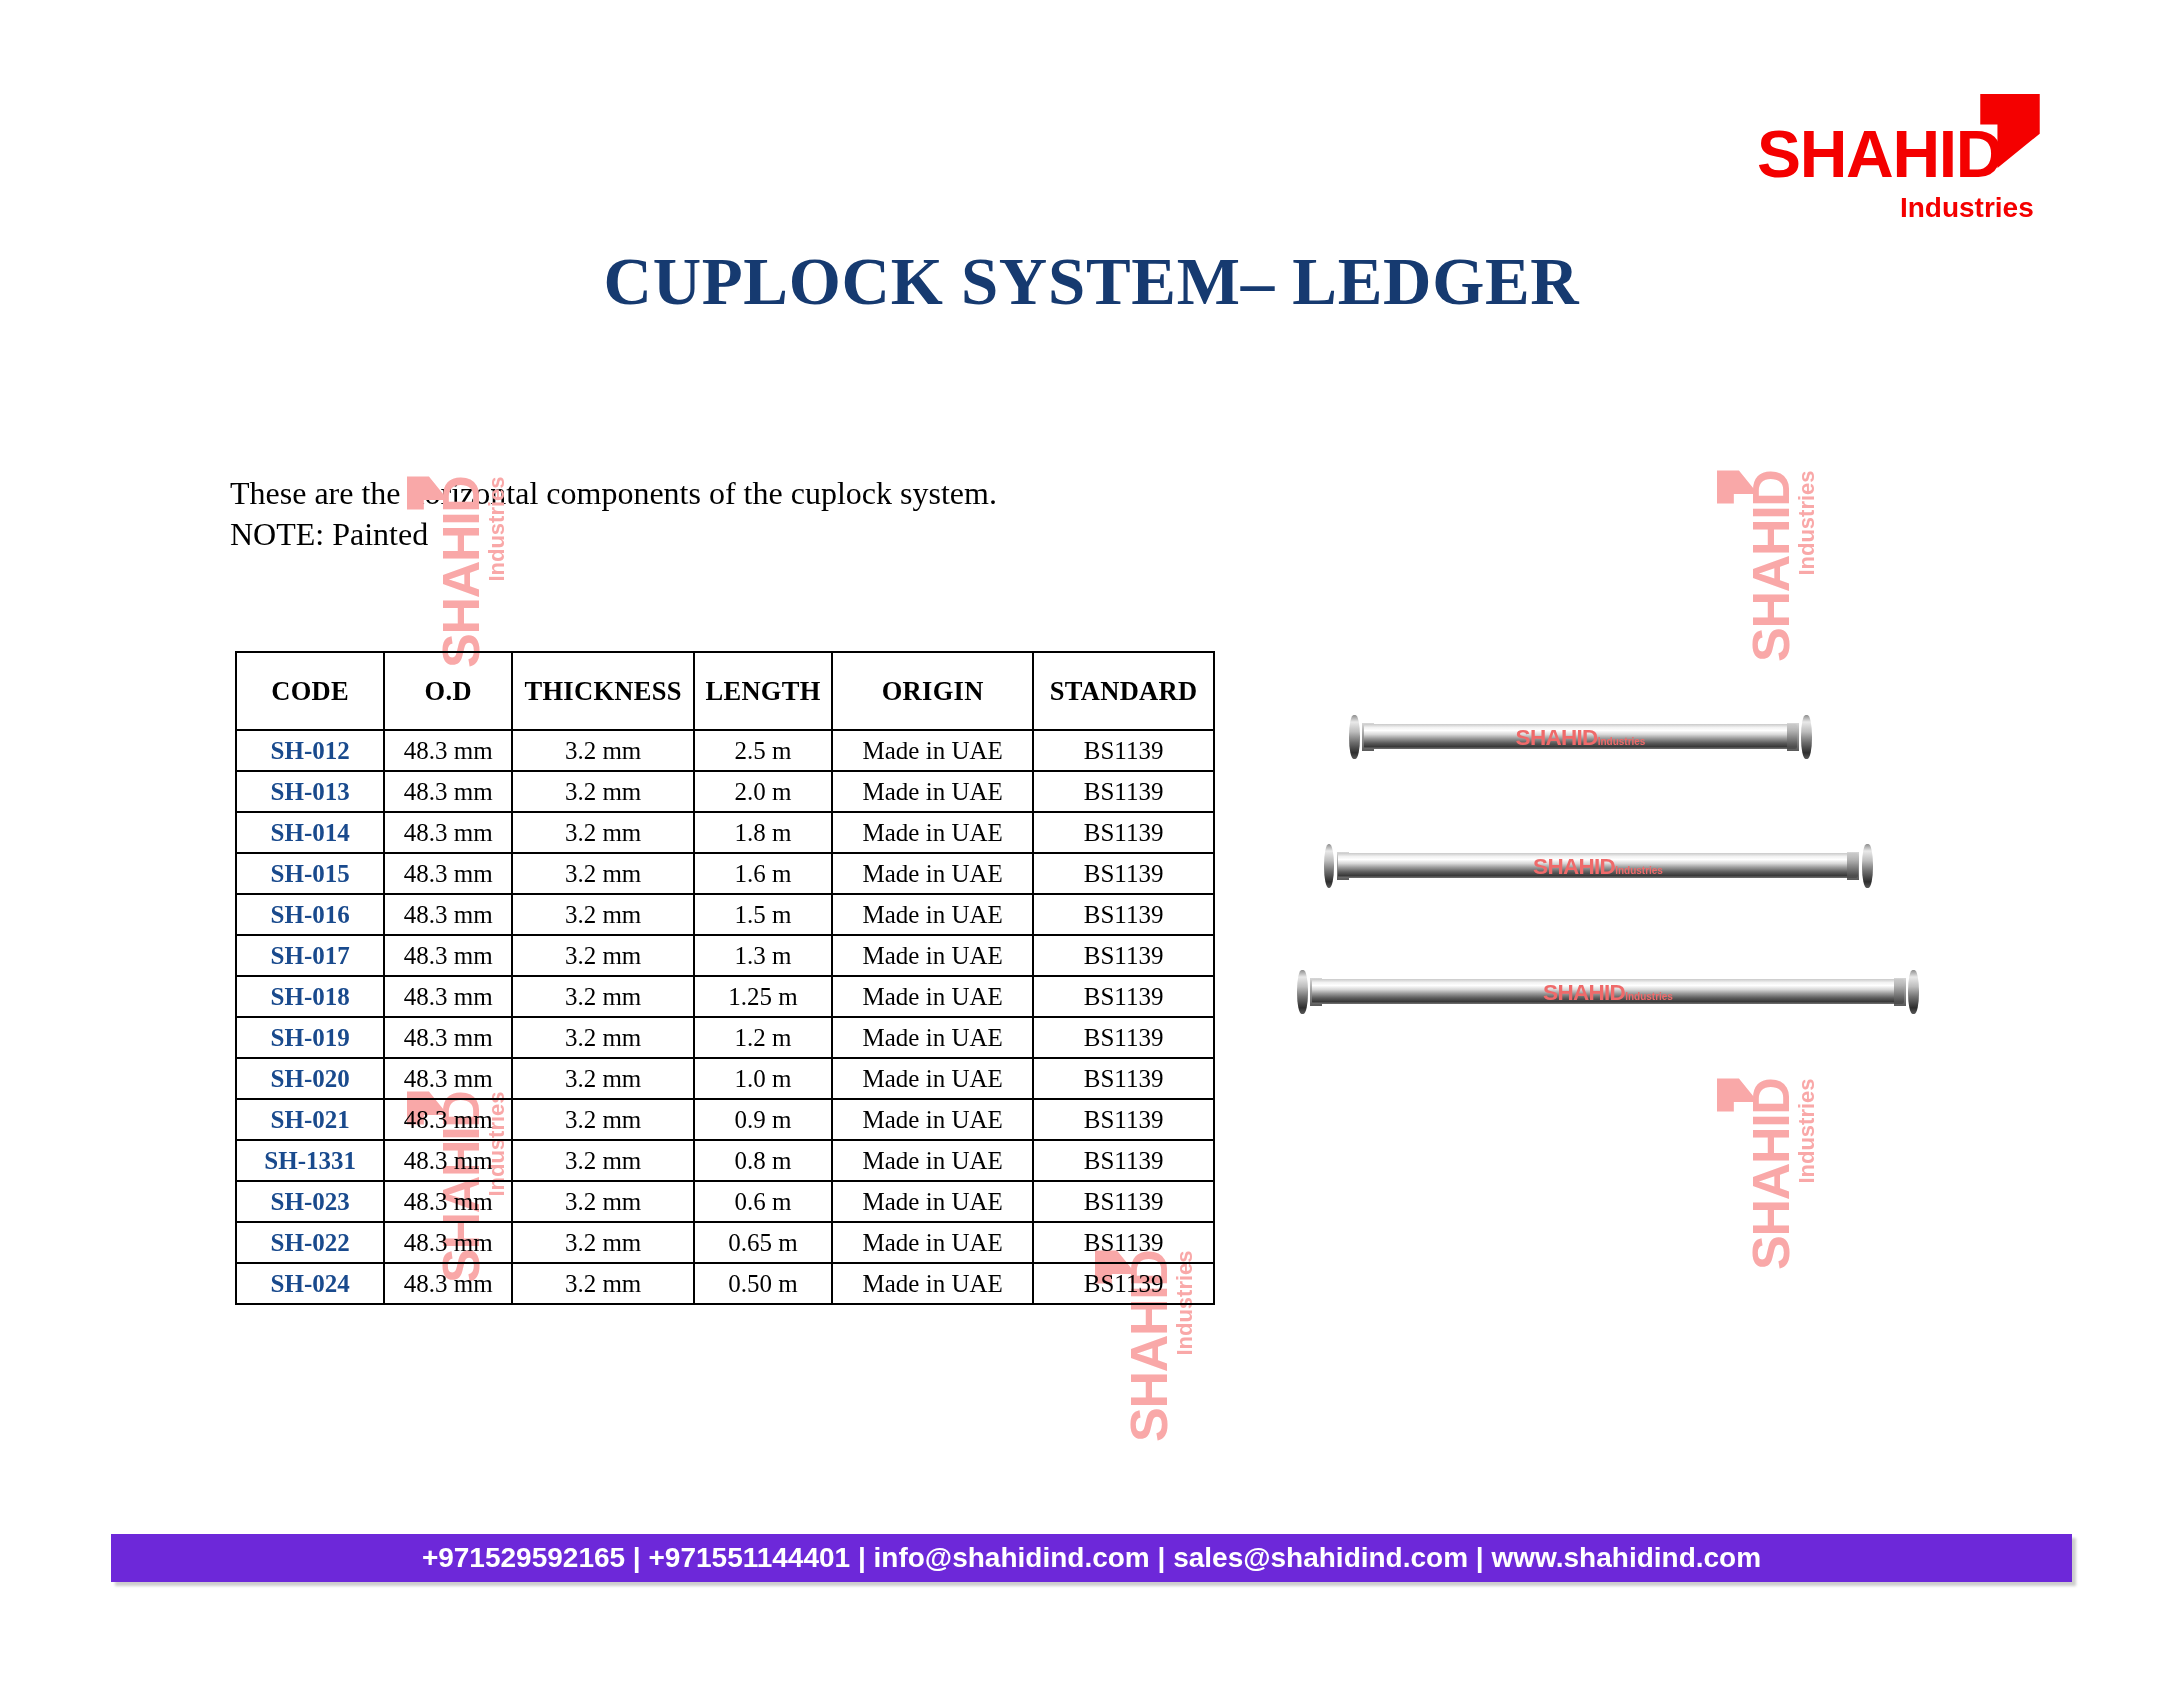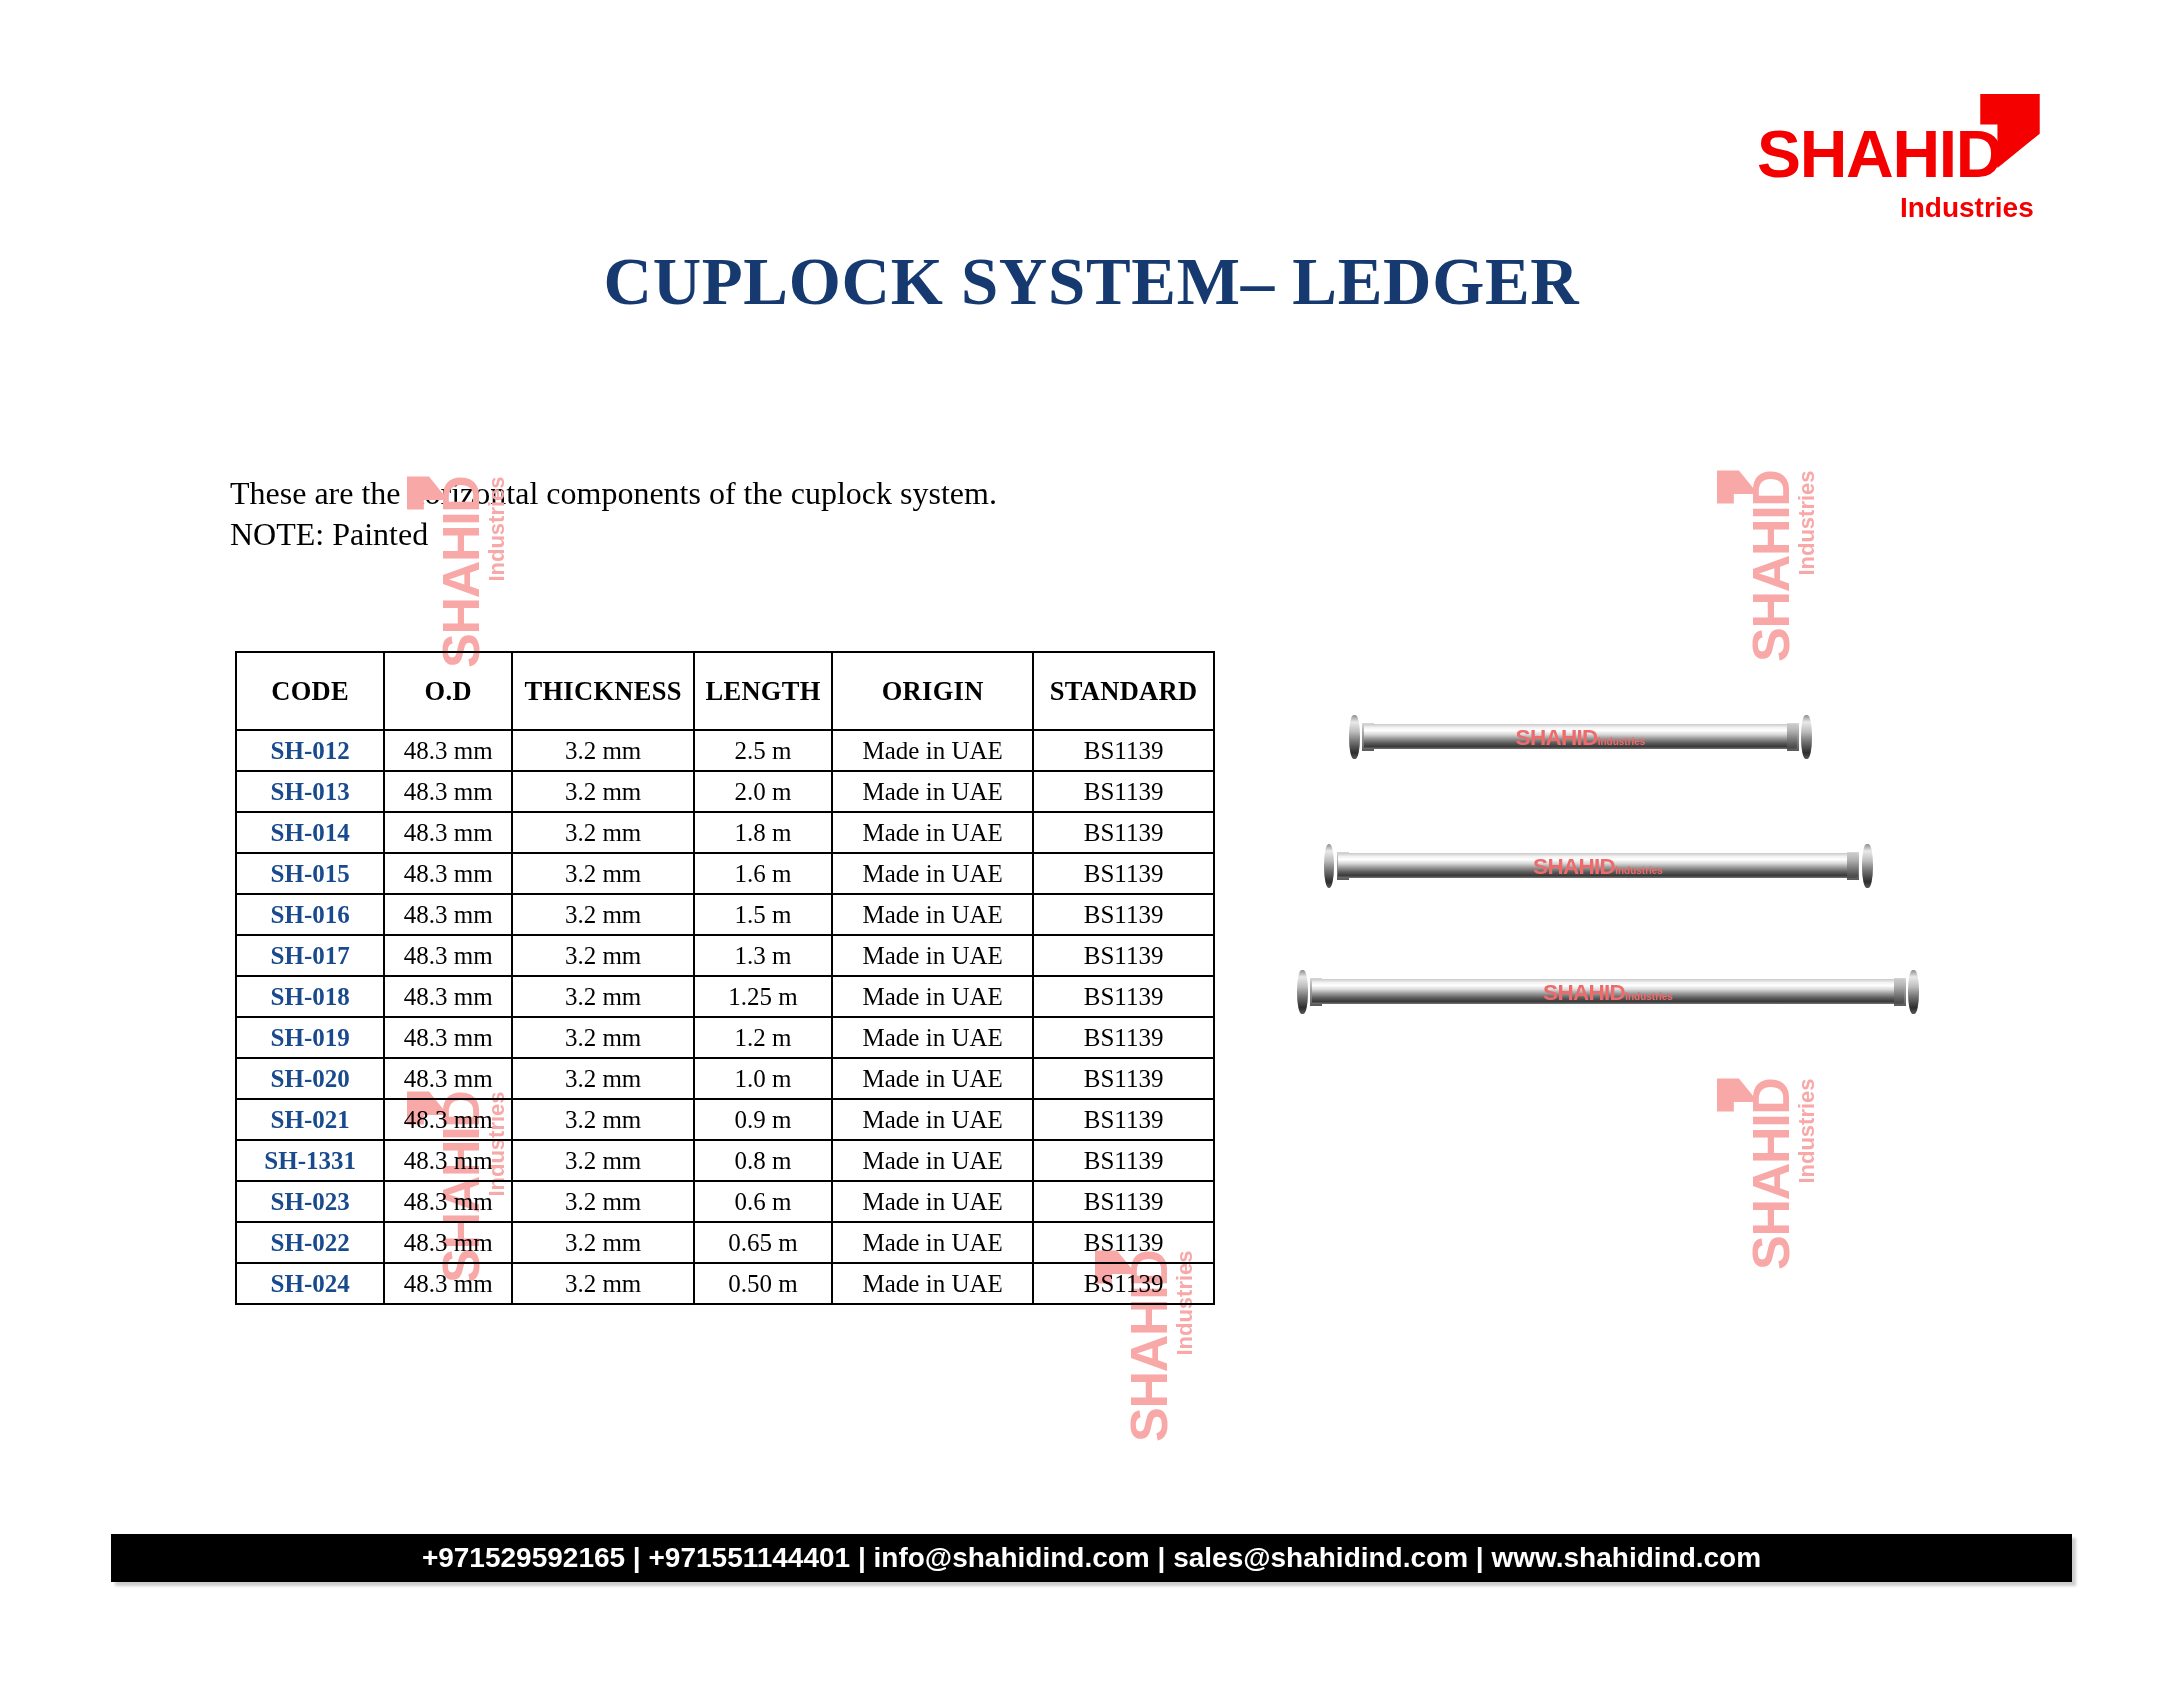--- a/index.html
+++ b/index.html
@@ -168,21 +168,21 @@
   .wm .wm-arrow {
     position:absolute; right:-2.6px; top:-30px;
     width:38px; height:41px;
   }
 
   
   #footer-bar {
     position:absolute;
     left:111px; right:111px;
     top:1534px; height:48px;
-    background:#000000;
+    background:#6d28d9;
     display:flex;
     align-items:center;
     justify-content:center;
     box-shadow:4px 4px 2.6px rgba(0,0,0,.20);
   }
   #footer-text {
     color:#ffffff;
     font-family:"Liberation Sans", sans-serif;
     font-weight:bold;
     font-size:28px;

